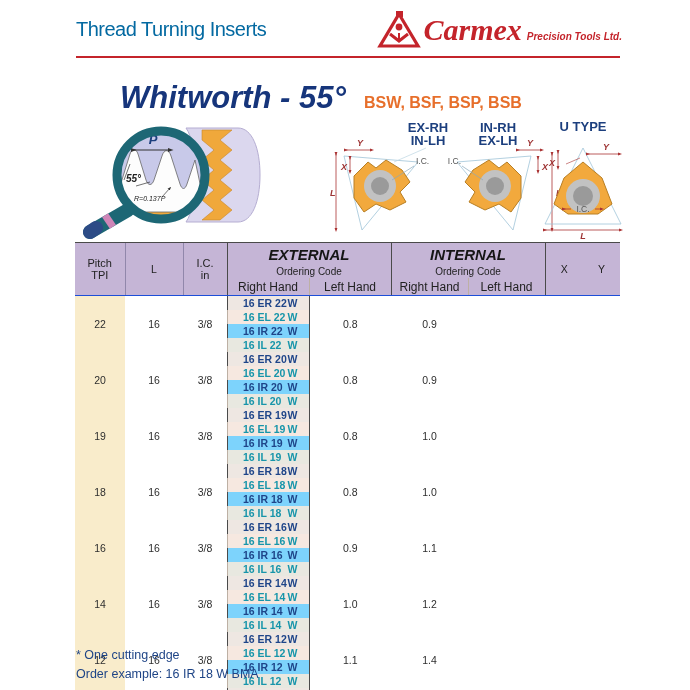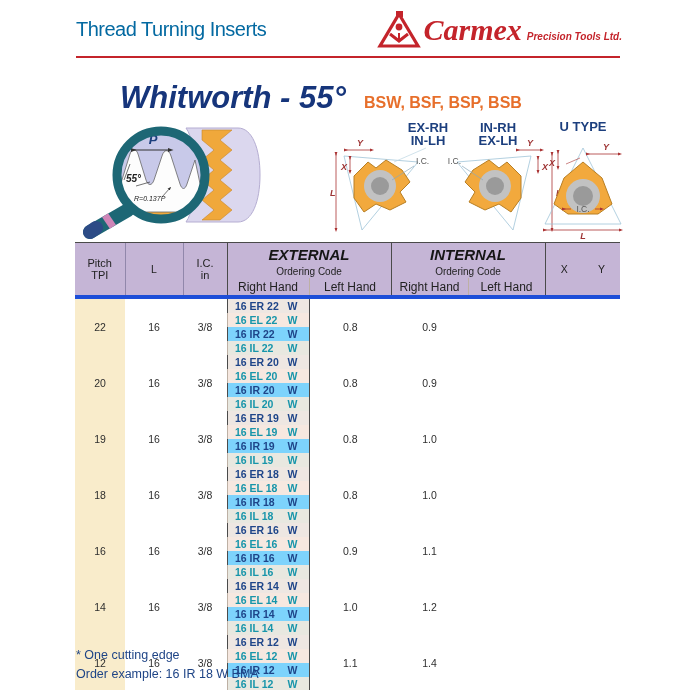--- a/index.html
+++ b/index.html
@@ -29,31 +29,31 @@
   table.inserts{position:absolute;left:75px;top:242px;width:545px;border-collapse:collapse;
                 table-layout:fixed;font-size:10.5px;}
   thead th{background:#c5b5d6;font-weight:normal;color:#222;padding:0;vertical-align:middle;}
   tr.h1 th{height:22px;}
   tr.h2 th{height:13px;}
   tr.h3 th{height:17px;}
   th.sect{font-style:italic;font-weight:bold;font-size:15px;color:#151515;}
   th.oc{font-size:10px;}
   th.hand{font-size:12px;}
   th.stack div{line-height:12px;font-size:11px;}
-  th.bb{border-bottom:4px solid #1d4ed8;}
+  th.bb{border-bottom:1px solid #1d4ed8;}
   .bt-dark{border-top:1px solid #4a4a4a;}
   .bl-dark{border-left:1px solid #4a4a4a;}
   .bl-light{border-left:1px solid #bdb0a4;}
   .bl-mid{border-left:1px solid #9187ab;}
 
   tbody td{height:14px;line-height:14px;padding:0;text-align:center;color:#2e2e2e;
            vertical-align:middle;}
   td.pitch{background:#f9eccb;}
   td.lcol,td.ic,td.x,td.y{background:#fff;}
-  td.code{display:flex;justify-content:space-between;padding:0 11px 0 7px;height:14px;}
+  td.code{display:flex;justify-content:space-between;padding:0 11px 0 15px;height:14px;}
   td.er{background:#eee7e2;}
   td.el{background:#f6e8e0;}
   td.ir{background:#7dd3fc;}
   td.il{background:#e8e8e0;}
   .ct{font-weight:bold;white-space:pre;}
   .navy{color:#1e4589;}
   .teal{color:#1795aa;}
 
   
   .footnotes{position:absolute;left:76px;top:646px;color:#1e4486;font-size:12.5px;

